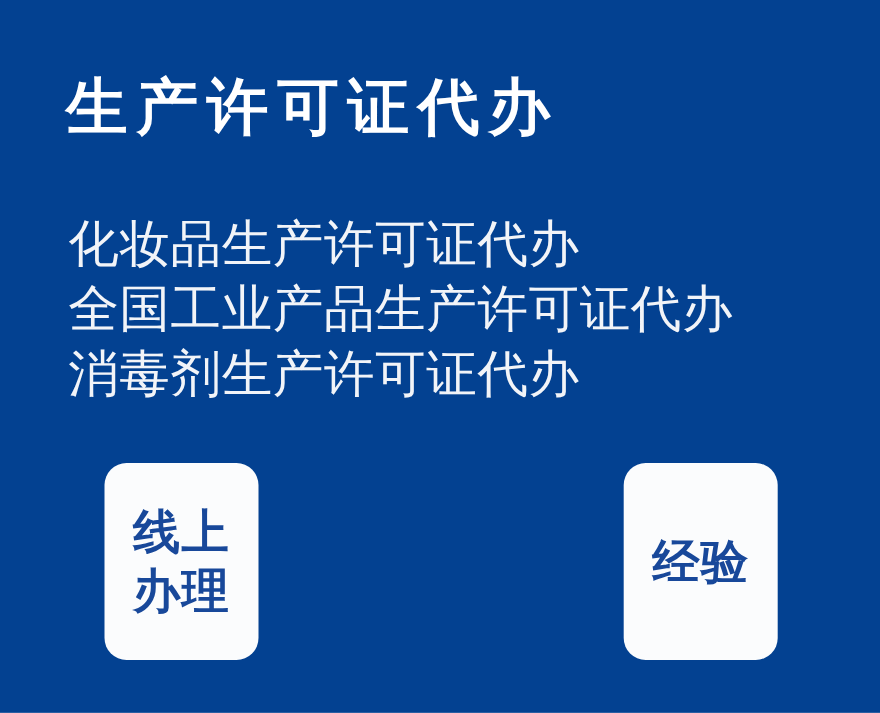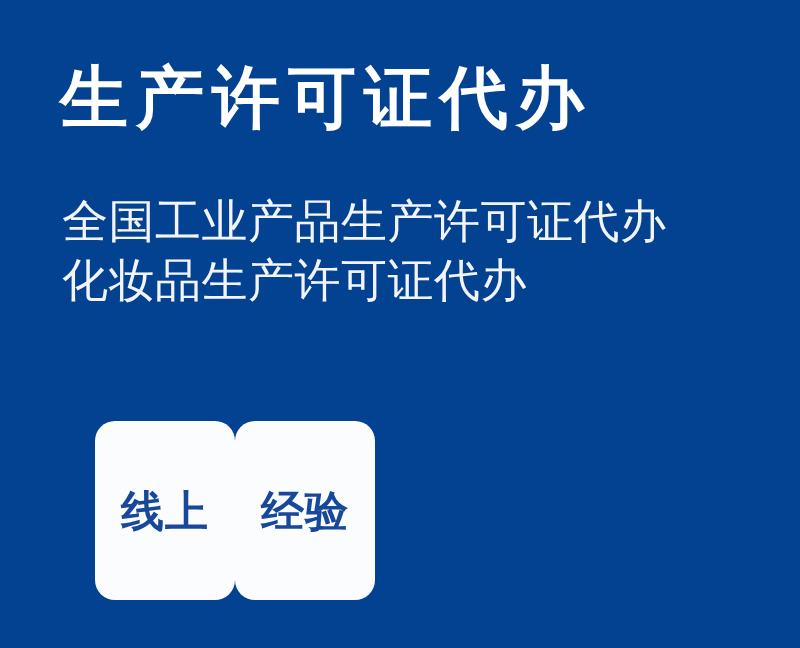--- a/index.html
+++ b/index.html
@@ -19,21 +19,21 @@
     background: #034191;
     box-sizing: border-box;
     overflow: hidden;
   }
   #headline {
     position: absolute;
     left: 60px;
     top: 48px;
     width: 700px;
     color: #ffffff;
-    font-size: 68px;
+    font-size: 56px;
     line-height: 100px;
     font-weight: bold;
     letter-spacing: 8px;
     white-space: nowrap;
     font-family: "DejaVu Sans", "Liberation Sans", sans-serif;
   }
   #subtitle-block {
     position: absolute;
     left: 62px;
     top: 192px;
@@ -48,20 +48,21 @@
     white-space: nowrap;
     font-family: "DejaVu Sans", "Liberation Sans", sans-serif;
   }
   #feature-cards {
     position: absolute;
     left: 95px;
     top: 421px;
     width: 612px;
     height: 179px;
     display: flex;
+    justify-content: space-between;
     align-items: stretch;
   }
   .feature-card {
     width: 140px;
     height: 179px;
     background: #fbfcfd;
     border-radius: 20px;
     display: flex;
     flex-direction: column;
     align-items: center;
@@ -79,28 +80,30 @@
   }
 </style>
 </head>
 <body>
 
 <div id="banner">
 
   <div id="headline">生产许可证代办</div>
 
   <div id="subtitle-block">
+    <div class="subtitle-line">化妆品生产许可证代办</div>
     <div class="subtitle-line">全国工业产品生产许可证代办</div>
-    <div class="subtitle-line">化妆品生产许可证代办</div>
+    <div class="subtitle-line">消毒剂生产许可证代办</div>
   </div>
 
   <div id="feature-cards">
 
     <div class="feature-card">
       <div class="card-line">线上</div>
+      <div class="card-line">办理</div>
     </div>
 
     <div class="feature-card">
       <div class="card-line">经验</div>
     </div>
 
 
   </div>
 
 </div>

